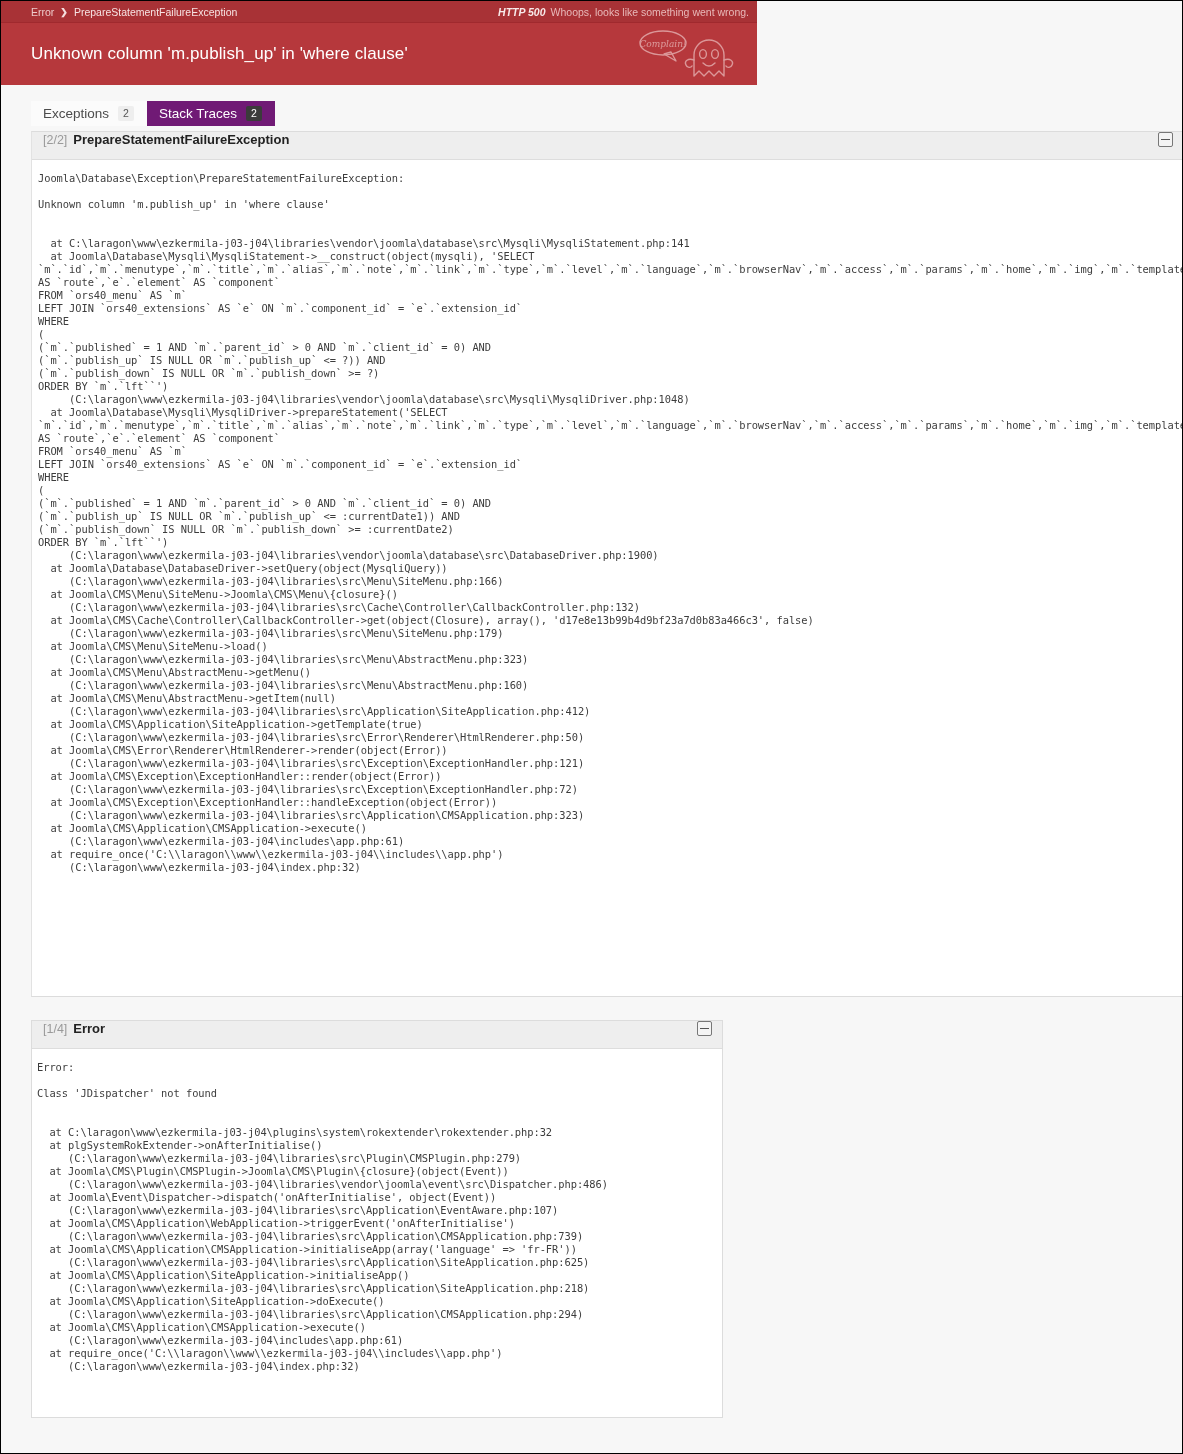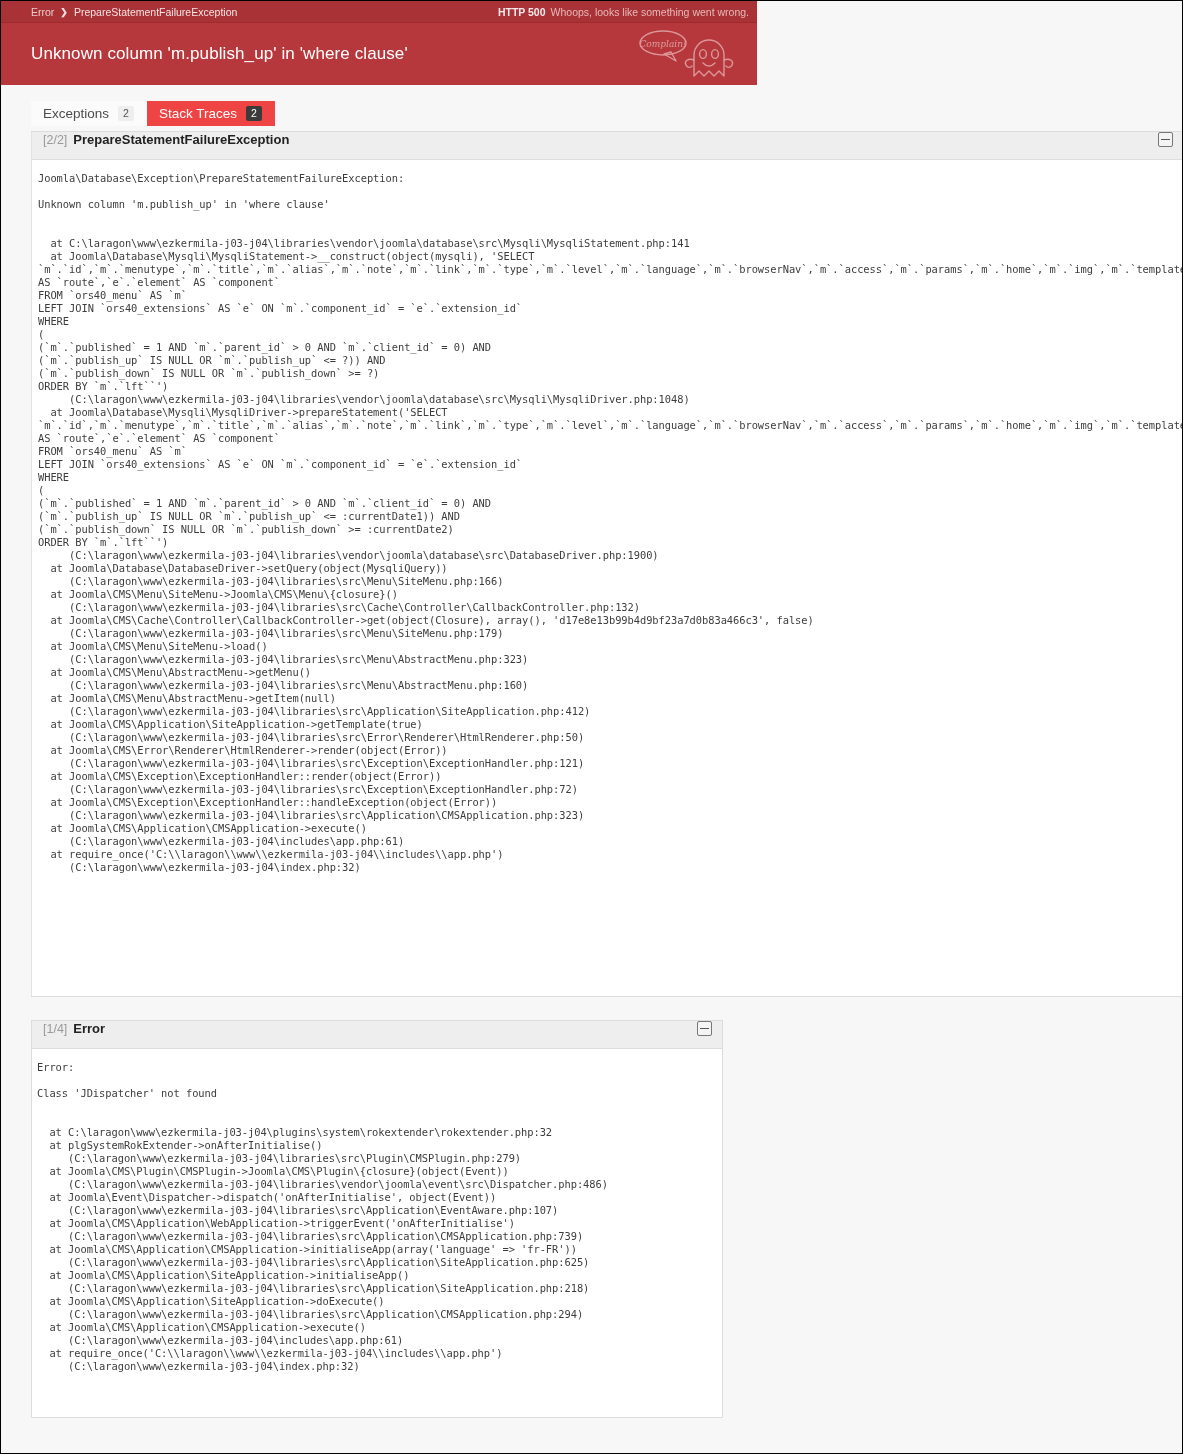--- a/index.html
+++ b/index.html
@@ -54,21 +54,21 @@
   .breadcrumb .crumb-sep { color: #f5dede; font-size: 9px; font-weight: bold; }
   .breadcrumb .crumb-leaf { color: #f7e3e3; }
   .http-status {
     font-size: 10.5px;
     color: #e8b9b9;
     white-space: nowrap;
     display: flex;
     gap: 5px;
     align-items: center;
   }
-  .http-status .code { font-weight: bold; color: #f8eaea; }
+  .http-status .code { font-weight: bold; color: #f8eaea; font-style: italic; }
   .header-body {
     position: relative;
     height: 62px;
     display: flex;
     align-items: center;
     padding-left: 30px;
     box-sizing: border-box;
   }
   .exception-message {
     font-size: 17px;
@@ -102,21 +102,21 @@
     font-size: 13.5px;
     border: none;
     background: #fbfbfb;
     color: #4c4c4c;
     cursor: pointer;
     line-height: 1;
     height: 25px;
     box-sizing: border-box;
   }
   .tab.active {
-    background: #ef4444;
+    background: #701a75;
     color: #ffffff;
   }
   .tab .badge {
     font-size: 10.5px;
     background: #eeeeee;
     color: #555;
     border-radius: 2px;
     padding: 2px 5px;
     line-height: 1;
   }

